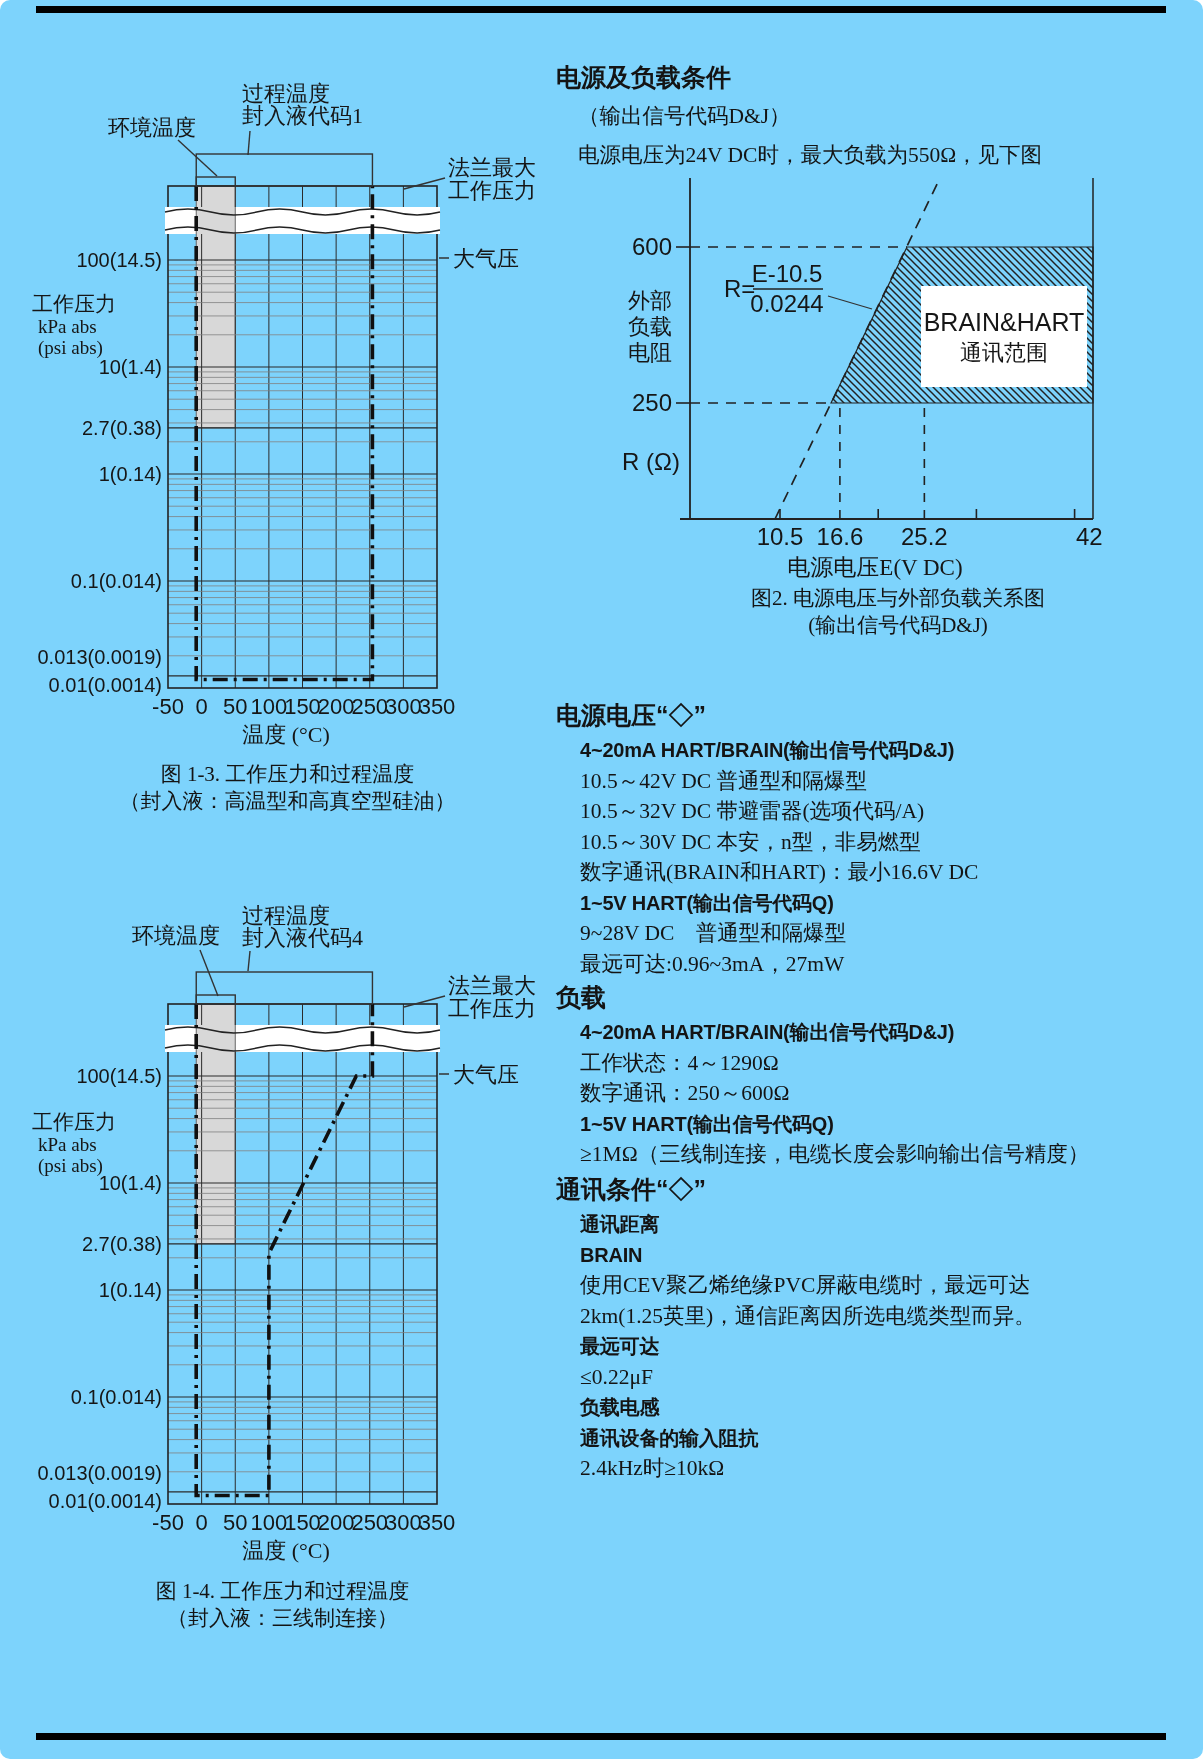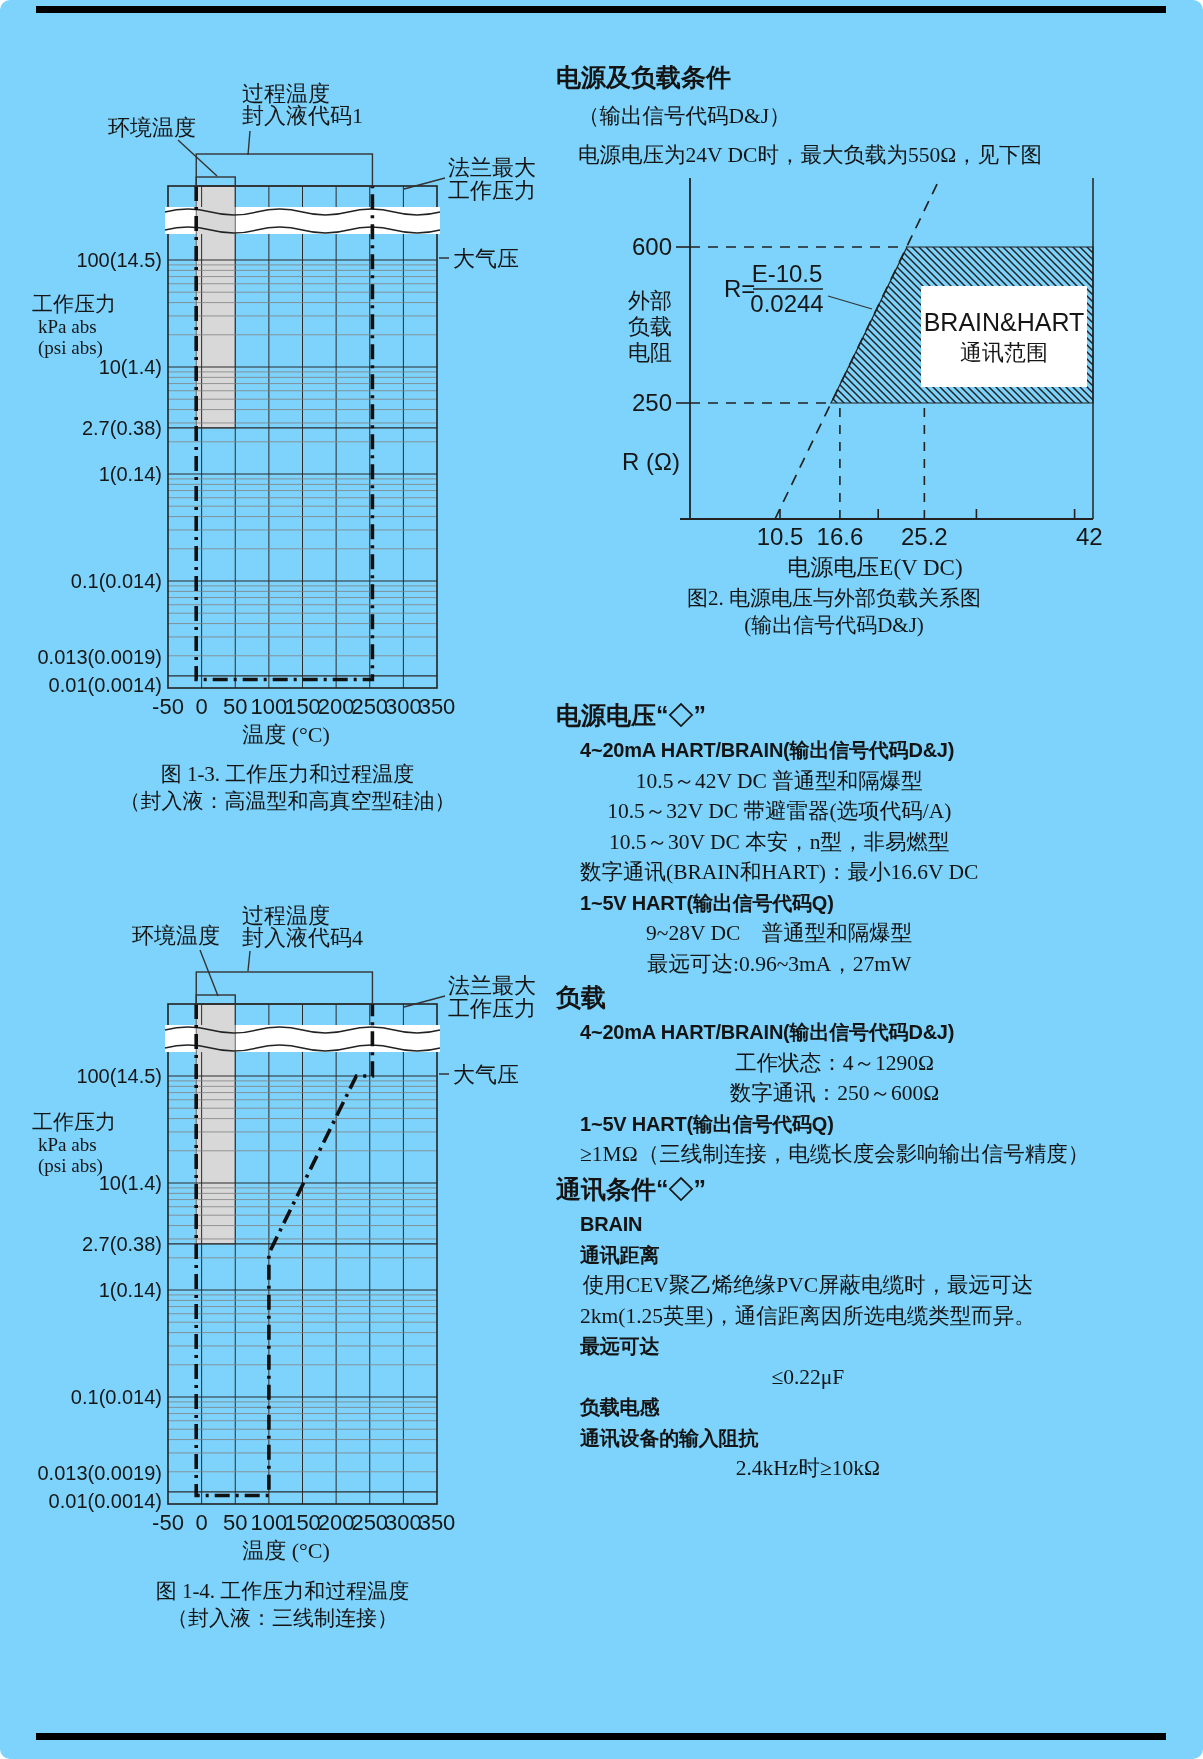--- a/index.html
+++ b/index.html
@@ -7,21 +7,21 @@
         font-family:"Liberation Serif",serif;color:#141414;border-radius:10px;}
   #charts{position:absolute;left:0;top:0;}
   .rule{position:absolute;left:36px;width:1130px;height:7px;background:#000;}
   .cap{position:absolute;text-align:center;font:21px/27px "Liberation Serif",serif;color:#141414;}
   .sec{position:absolute;white-space:nowrap;}
   .h1{font:bold 25px/30px "Liberation Sans",sans-serif;margin:0 0 4px 0;}
   .body-line{font:21.5px/29px "Liberation Serif",serif;margin-left:22px;margin-top:10px;}
   .items{margin-left:24px;margin-top:5px;}
   .line{white-space:nowrap;}
   .line.subhead{font:bold 20px/30.5px "Liberation Sans",sans-serif;letter-spacing:-0.2px;}
-  .line.body{font:21.5px/30.5px "Liberation Serif",serif;text-align:center;}
+  .line.body{font:21.5px/30.5px "Liberation Serif",serif;}
 </style>
 </head>
 <body>
 
 <div id="page">
   <div class="rule" style="top:6px"></div>
   <div class="rule" style="top:1733px"></div>
 
   <svg id="charts" width="1203" height="1759">
       <defs>
@@ -246,21 +246,21 @@
     </svg>
 
   <div class="cap" style="left:105px;top:761px;width:365px">
     <div>图 1-3. 工作压力和过程温度</div>
     <div>（封入液：高温型和高真空型硅油）</div>
   </div>
   <div class="cap" style="left:100px;top:1578px;width:365px">
     <div>图 1-4. 工作压力和过程温度</div>
     <div>（封入液：三线制连接）</div>
   </div>
-  <div class="cap" style="left:644px;top:585px;width:380px">
+  <div class="cap" style="left:708px;top:585px;width:380px">
     <div>图2.  电源电压与外部负载关系图</div>
     <div>(输出信号代码D&amp;J)</div>
   </div>
 
   <div class="sec" style="left:556px;top:62px">
     <div class="h1">电源及负载条件</div>
     <div class="body-line">（输出信号代码D&amp;J）</div>
     <div class="body-line">电源电压为24V DC时，最大负载为550Ω，见下图</div>
   </div>
 
@@ -285,22 +285,22 @@
         <div class="line body">工作状态：4～1290Ω</div>
         <div class="line body">数字通讯：250～600Ω</div>
         <div class="line subhead">1~5V HART(输出信号代码Q)</div>
         <div class="line body">≥1MΩ（三线制连接，电缆长度会影响输出信号精度）</div>
       </div>
   </div>
 
   <div class="sec" style="left:556px;top:1174px">
     <div class="h1">通讯条件“◇”</div>
     <div class="items">
+        <div class="line subhead">通讯距离</div>
         <div class="line subhead">BRAIN</div>
-        <div class="line subhead">通讯距离</div>
         <div class="line body">使用CEV聚乙烯绝缘PVC屏蔽电缆时，最远可达</div>
         <div class="line body">2km(1.25英里)，通信距离因所选电缆类型而异。</div>
         <div class="line subhead">最远可达</div>
         <div class="line body">≤0.22μF</div>
         <div class="line subhead">负载电感</div>
         <div class="line subhead">通讯设备的输入阻抗</div>
         <div class="line body">2.4kHz时≥10kΩ</div>
       </div>
   </div>
 </div>

